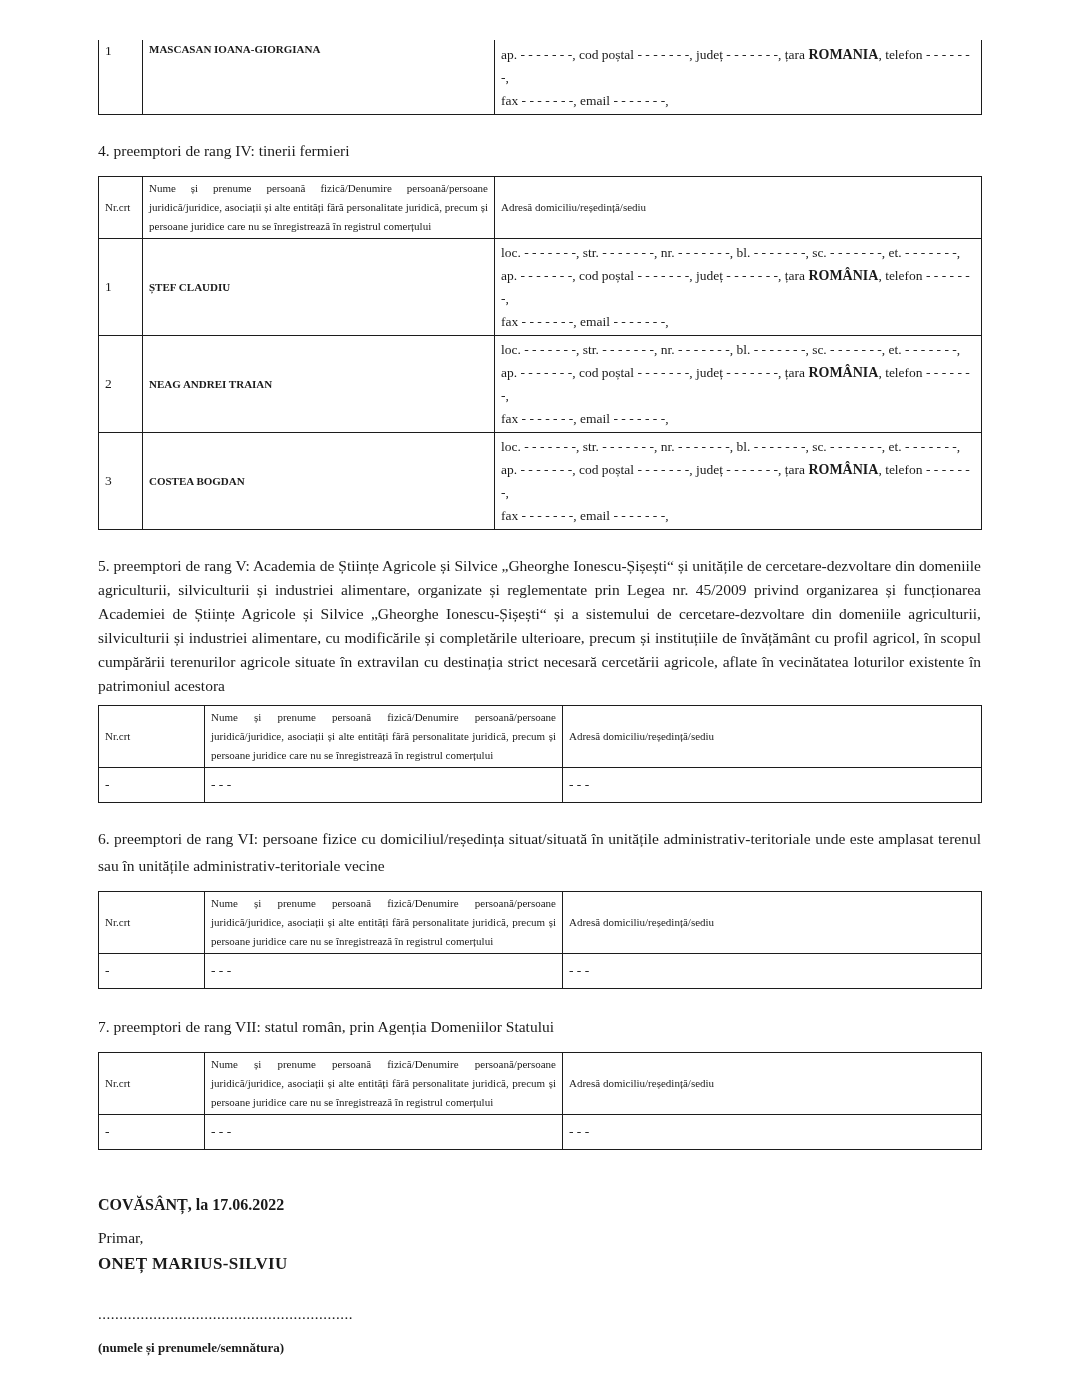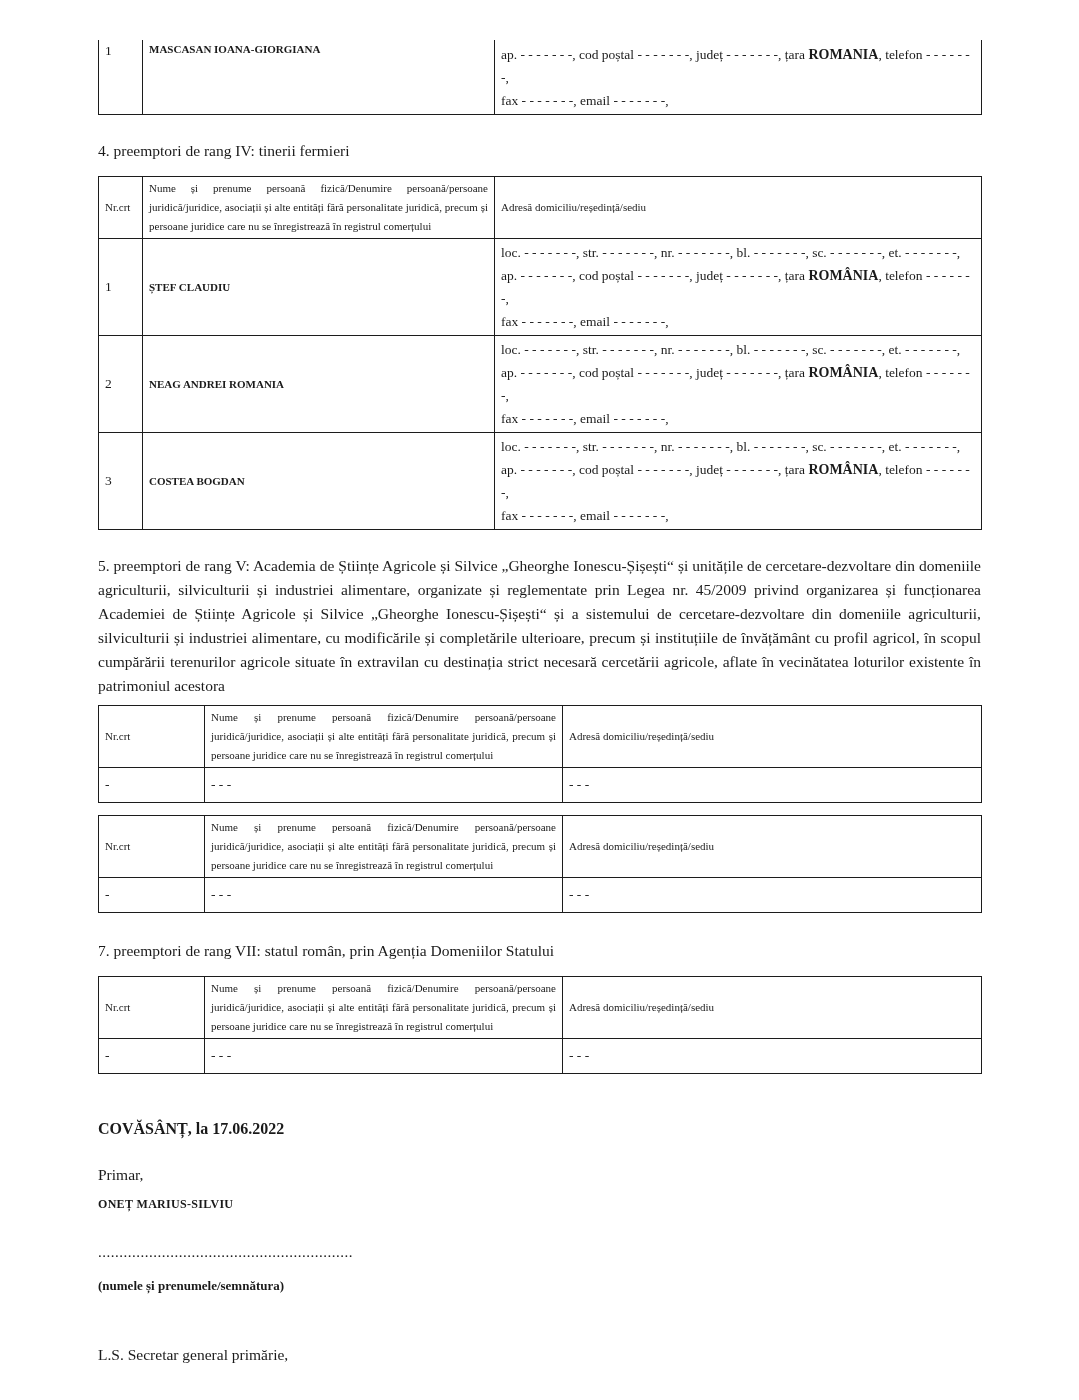--- a/index.html
+++ b/index.html
@@ -55,22 +55,22 @@
     line-height: 24px;
     text-align: justify;
     width: 883px;
     margin-top: 24px;
   }
   .mt-table { margin-top: 12px; }
   .mt-table-sm { margin-top: 7px; }
 
   
   .place-date { margin-top: 46px; font-weight: bold; font-size: 16px; }
-  .sig-role { margin-top: 28px; font-size: 15.5px; }
-  .sig-name { margin-top: 13px; font-weight: bold; font-size: 12px; letter-spacing: 0.3px; }
+  .sig-role { margin-top: 15px; font-size: 15.5px; }
+  .sig-name { margin-top: 7px; font-weight: bold; font-size: 17px; letter-spacing: 0.3px; }
   .dotted-line { margin-top: 32px; font-size: 15px; letter-spacing: 0.5px; color: #1a1a1a; }
   .sig-hint { margin-top: 17px; font-size: 13px; font-weight: bold; }
   .sig-role-2 { margin-top: 52px; }
 </style>
 </head>
 <body>
 
 <div class="page">
 
   <table class="frag-table cols-a">
@@ -105,21 +105,21 @@
       <td class="th-small">Adresă domiciliu/reședință/sediu</td>
     </tr>
     <tr>
       <td class="nr-cell">1</td>
       <td class="name-cell">ȘTEF CLAUDIU</td>
       <td class="addr-cell"><span>loc. - - - - - - -, str. - - - - - - -, nr. - - - - - - -, bl. - - - - - - -, sc. - - - - - - -, et. - - - - - - -,</span><br><span>ap. - - - - - - -, cod poștal - - - - - - -, județ - - - - - - -, țara </span><b>ROMÂNIA</b><span>, telefon - - - - - - -,</span><br><span>fax - - - - - - -, email - - - - - - -,</span>
       </td>
     </tr>
     <tr>
       <td class="nr-cell">2</td>
-      <td class="name-cell">NEAG ANDREI ROMANIA</td>
+      <td class="name-cell">NEAG ANDREI TRAIAN</td>
       <td class="addr-cell"><span>loc. - - - - - - -, str. - - - - - - -, nr. - - - - - - -, bl. - - - - - - -, sc. - - - - - - -, et. - - - - - - -,</span><br><span>ap. - - - - - - -, cod poștal - - - - - - -, județ - - - - - - -, țara </span><b>ROMÂNIA</b><span>, telefon - - - - - - -,</span><br><span>fax - - - - - - -, email - - - - - - -,</span>
       </td>
     </tr>
     <tr>
       <td class="nr-cell">3</td>
       <td class="name-cell">COSTEA BOGDAN</td>
       <td class="addr-cell"><span>loc. - - - - - - -, str. - - - - - - -, nr. - - - - - - -, bl. - - - - - - -, sc. - - - - - - -, et. - - - - - - -,</span><br><span>ap. - - - - - - -, cod poștal - - - - - - -, județ - - - - - - -, țara </span><b>ROMÂNIA</b><span>, telefon - - - - - - -,</span><br><span>fax - - - - - - -, email - - - - - - -,</span>
       </td>
     </tr>
   </tbody>
@@ -140,20 +140,21 @@
       <td class="th-small">Adresă domiciliu/reședință/sediu</td>
     </tr>
     <tr>
       <td class="empty-cell">-</td>
       <td class="empty-cell">- - -</td>
       <td class="empty-cell">- - -</td>
     </tr>
   </tbody>
     </table>
 
+  <div class="sec-heading">6. preemptori de rang VI: persoane fizice cu domiciliul/reședința situat/situată în unitățile administrativ-teritoriale unde este amplasat terenul sau în unitățile administrativ-teritoriale vecine</div>
 
   <table class="mt-table cols-b">
     <colgroup>
         <col class="col-nr">
         <col class="col-name">
         <col class="col-addr">
       </colgroup>
     <tbody>
         <tr>
       <td class="th-small">Nr.crt</td>

